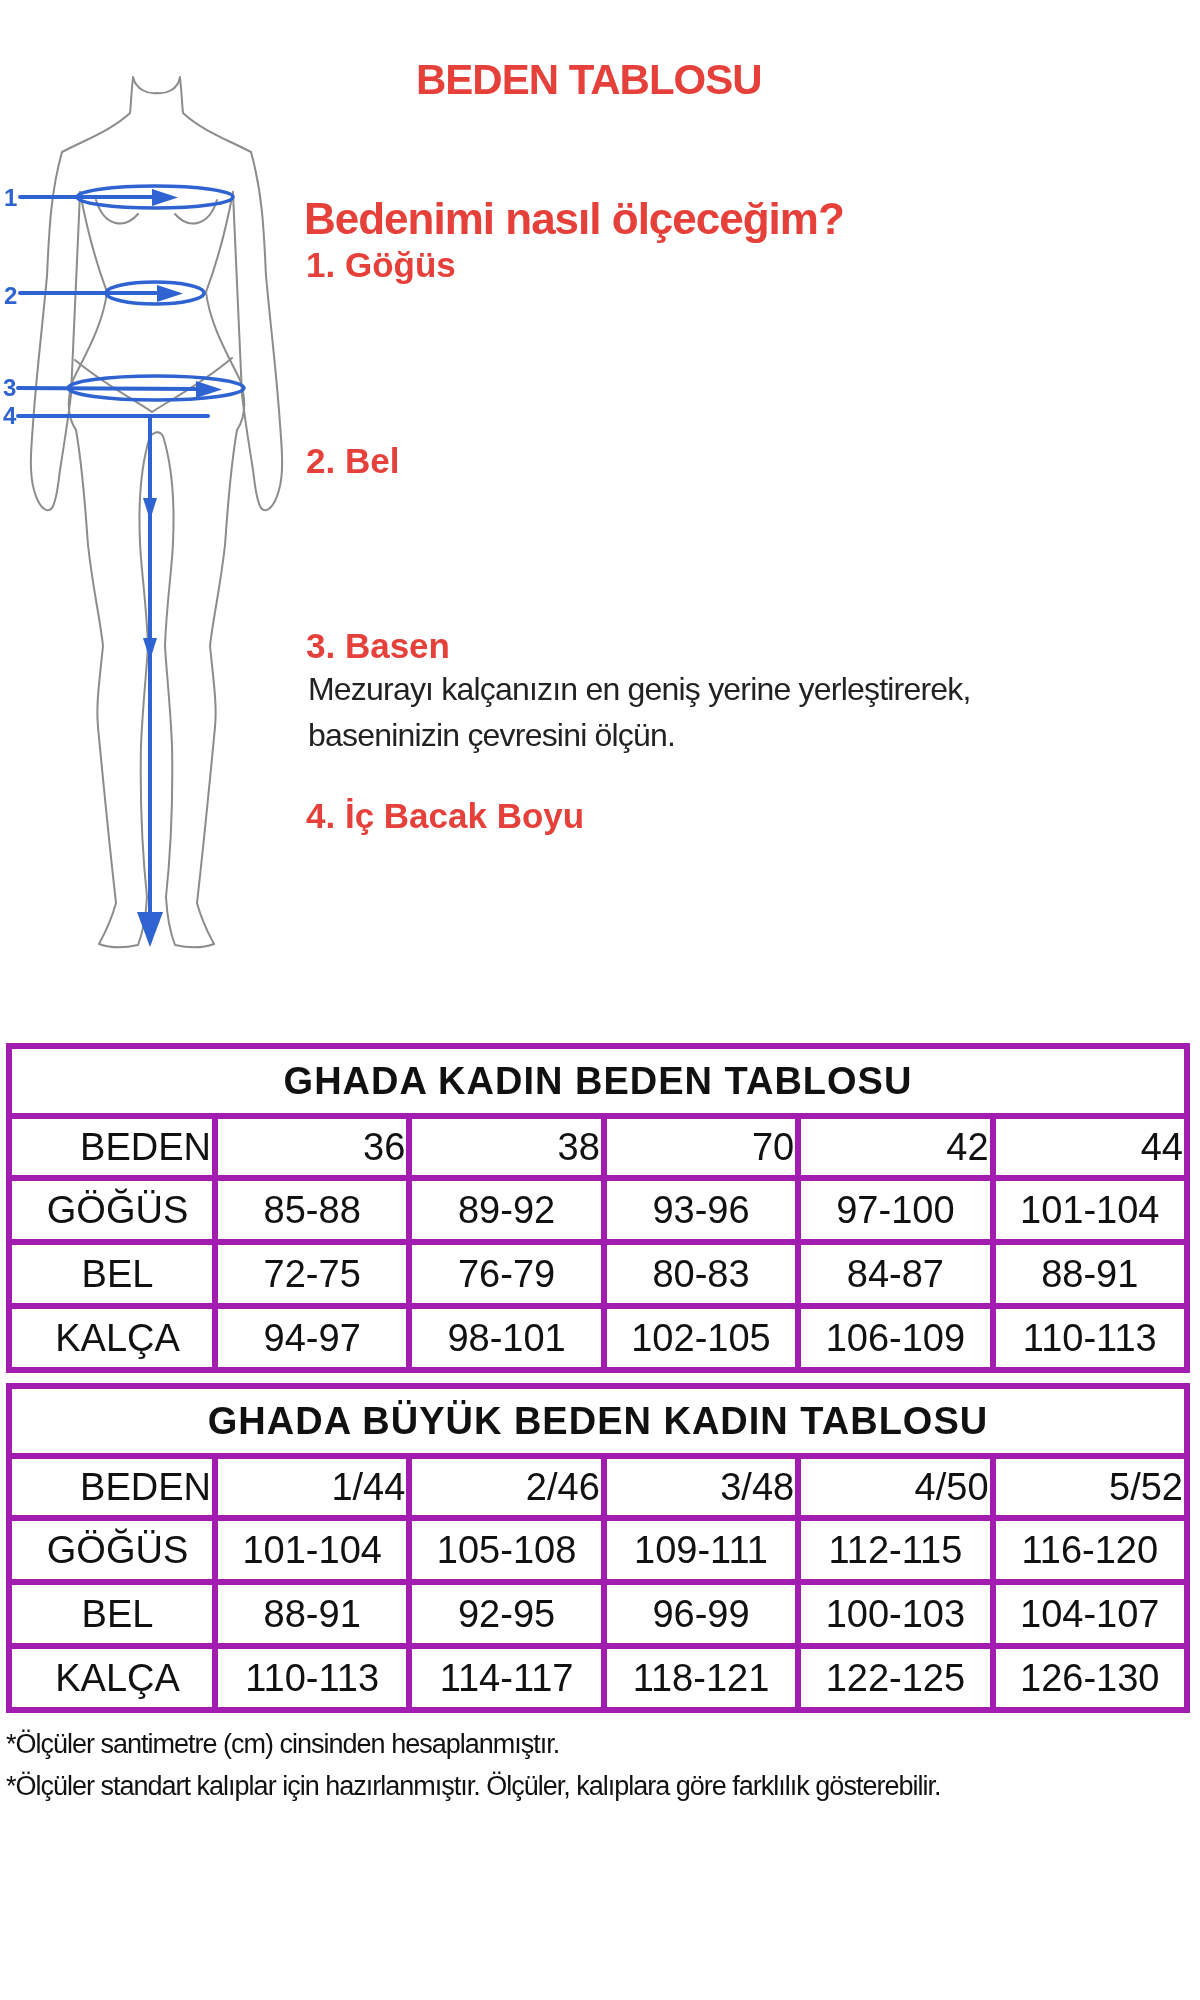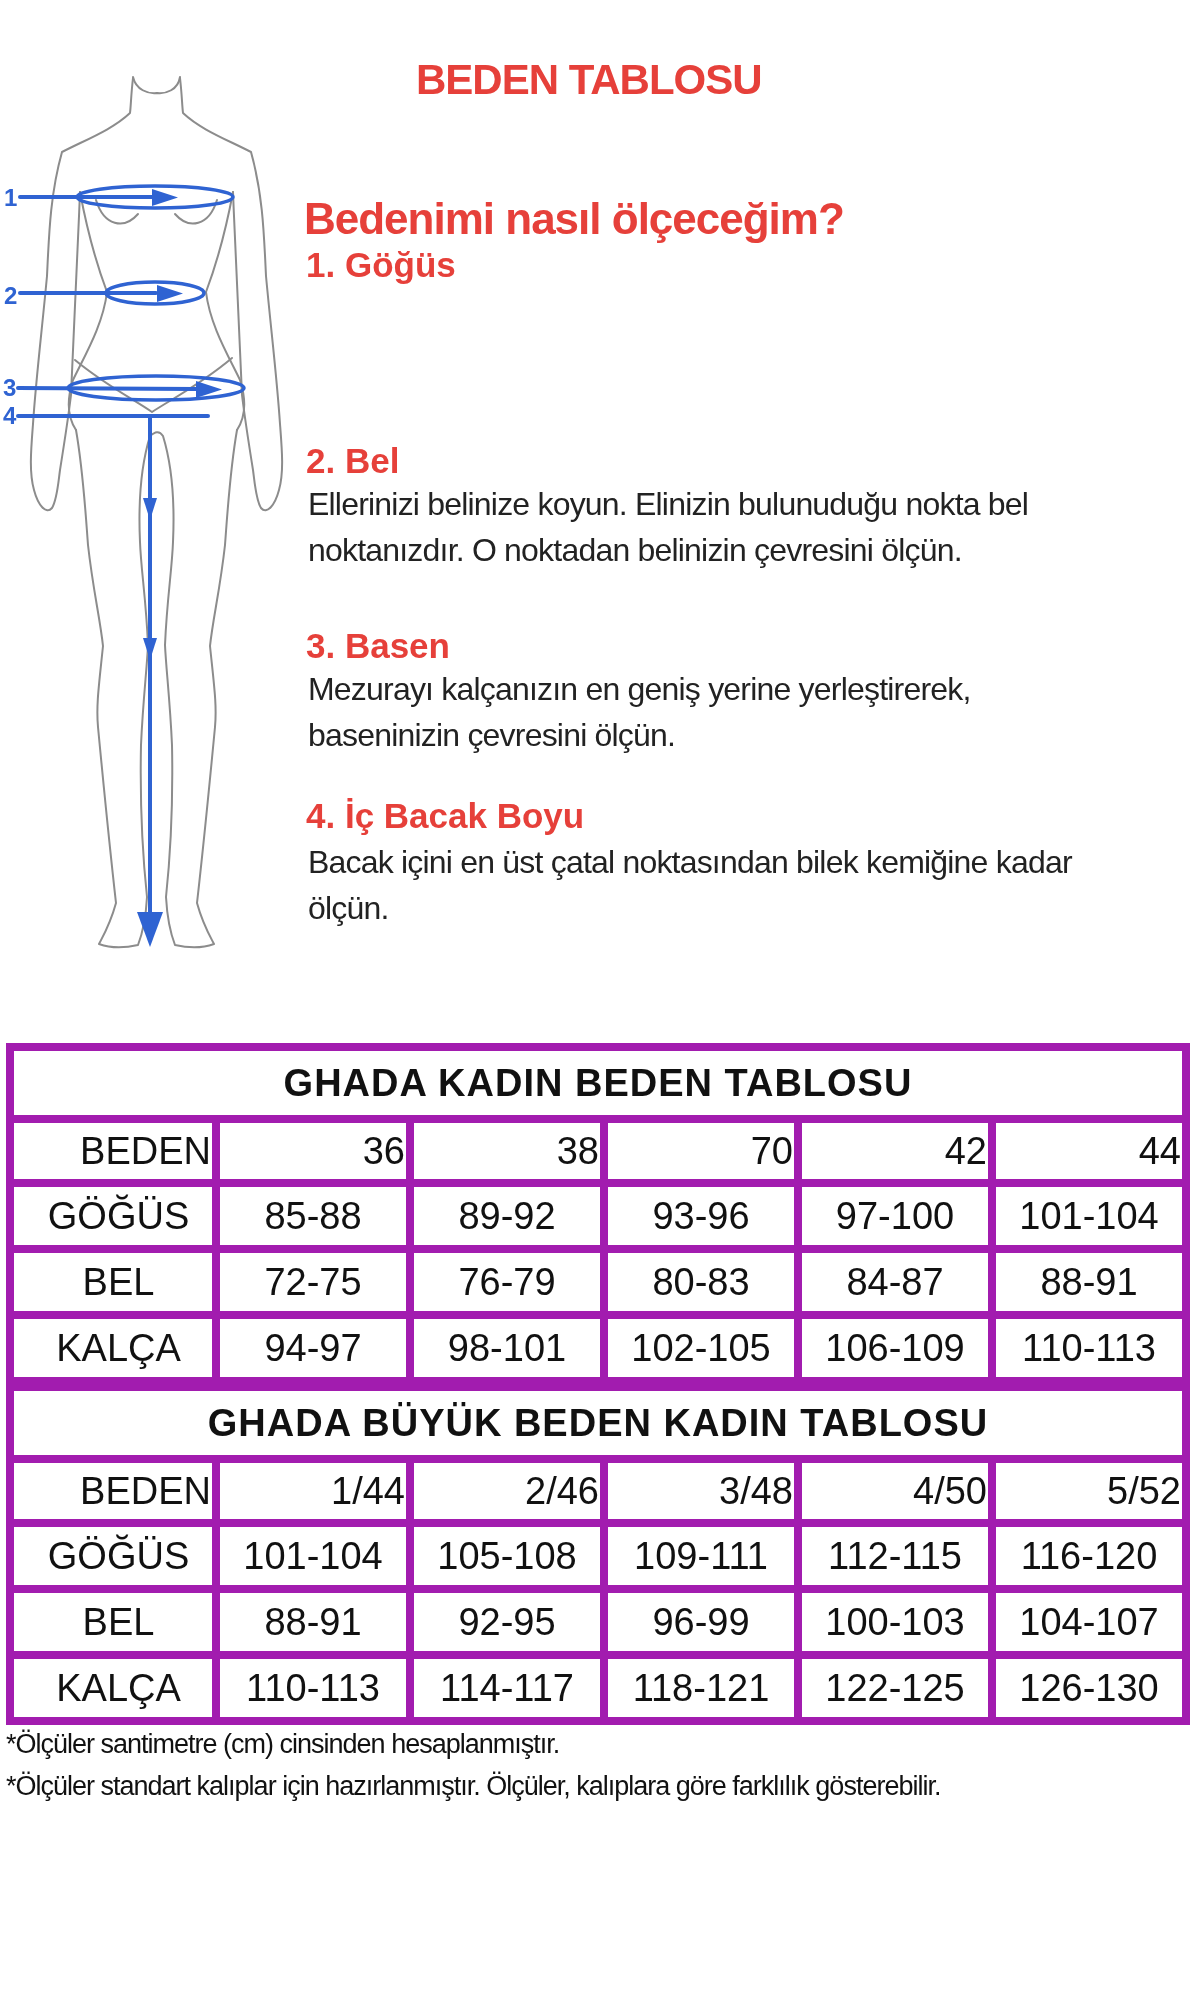--- a/index.html
+++ b/index.html
@@ -18,21 +18,21 @@
   .sec-text{position:absolute;left:308px;width:880px;font-size:32px;letter-spacing:-0.8px;
             line-height:46px;color:#222222;white-space:pre-line;}
   .pos-l1{top:245px}.pos-t1{top:288px}
   .pos-l2{top:441px}.pos-t2{top:481px}
   .pos-l3{top:626px}.pos-t3{top:666px}
   .pos-l4{top:796px}.pos-t4{top:839px}
 
   table.size-table{position:absolute;left:6px;width:1184px;border-collapse:collapse;
                    table-layout:fixed;background:#ffffff;}
   .tbl-1{top:1043px}.tbl-2{top:1383px}
-  table.size-table td{border:8px solid #a21caf;text-align:center;vertical-align:middle;
+  table.size-table td{border:6px solid #a21caf;text-align:center;vertical-align:middle;
                       font-size:38px;color:#111111;overflow:hidden;}
   td.t-title{height:62px;font-size:41px;font-weight:700;letter-spacing:1px;}
   tr.t-head td{height:54px;font-weight:400;text-align:right;}
   tr.t-row td{height:56px;font-weight:400;}
   td.t-label{text-align:left;padding-left:12px;}
   col.c-label{width:206px;}
 
   .note{position:absolute;left:6px;font-size:27px;letter-spacing:-1px;color:#111111;white-space:nowrap;}
   .note-1{top:1729px}.note-2{top:1771px}
 </style>
@@ -89,30 +89,26 @@
     <text x="4" y="304">2</text>
     <text x="3" y="396">3</text>
     <text x="3" y="424">4</text>
   </svg>
 
   <div class="guide-heading">Bedenimi nasıl ölçeceğim?</div>
 
   <div class="sec-label pos-l1">1. Göğüs</div>
 
   <div class="sec-label pos-l2">2. Bel</div>
-  <div class="sec-text pos-t2">Ellerinizi belinize koyun. Elinizin bulunuduğu nokta bel
-noktanızdır. O noktadan belinizin çevresini ölçün.</div>
 
   <div class="sec-label pos-l3">3. Basen</div>
   <div class="sec-text pos-t3">Mezurayı kalçanızın en geniş yerine yerleştirerek,
 baseninizin çevresini ölçün.</div>
 
   <div class="sec-label pos-l4">4. İç Bacak Boyu</div>
-  <div class="sec-text pos-t4">Bacak içini en üst çatal noktasından bilek kemiğine kadar
-ölçün.</div>
 
   <table class="size-table tbl-1">
     <colgroup>
         <col class="c-label">
         <col>
         <col>
         <col>
         <col>
         <col>
       </colgroup>

